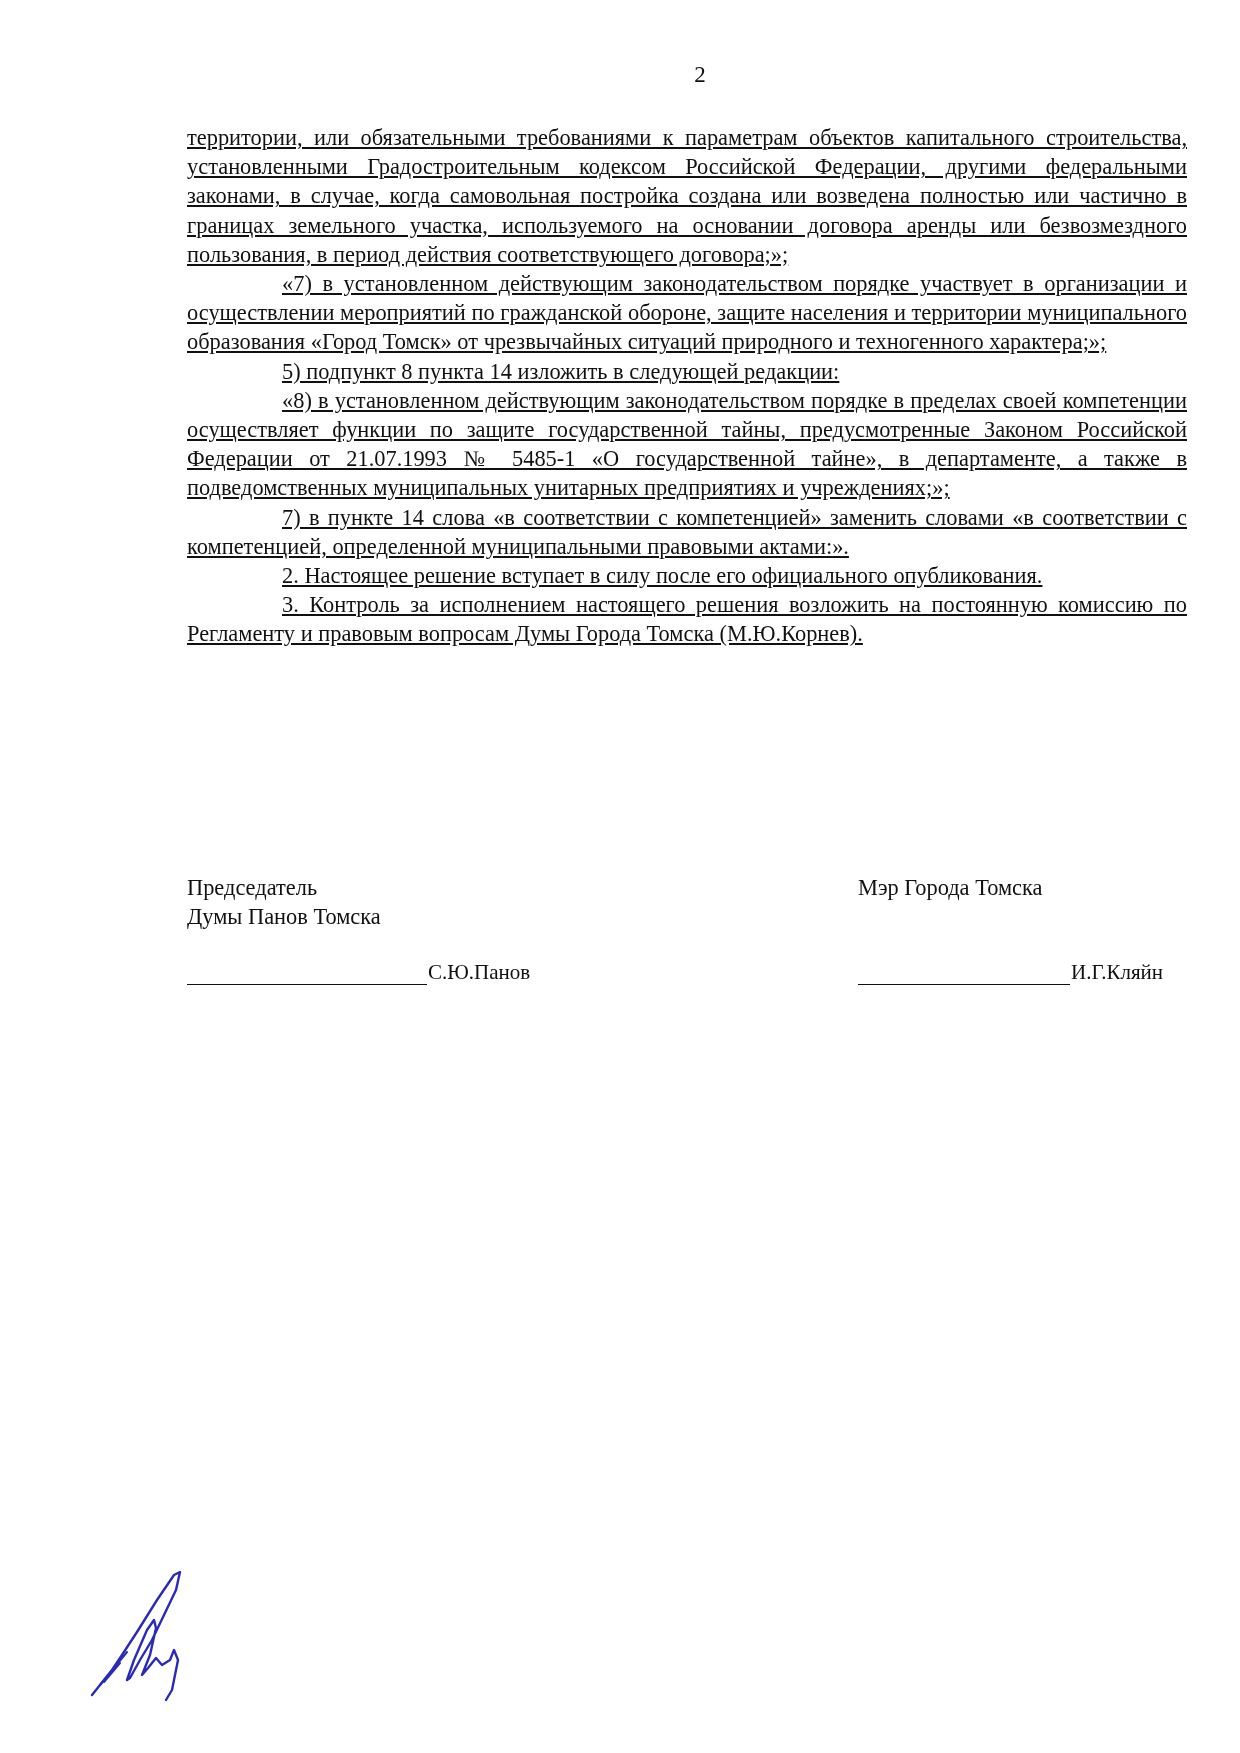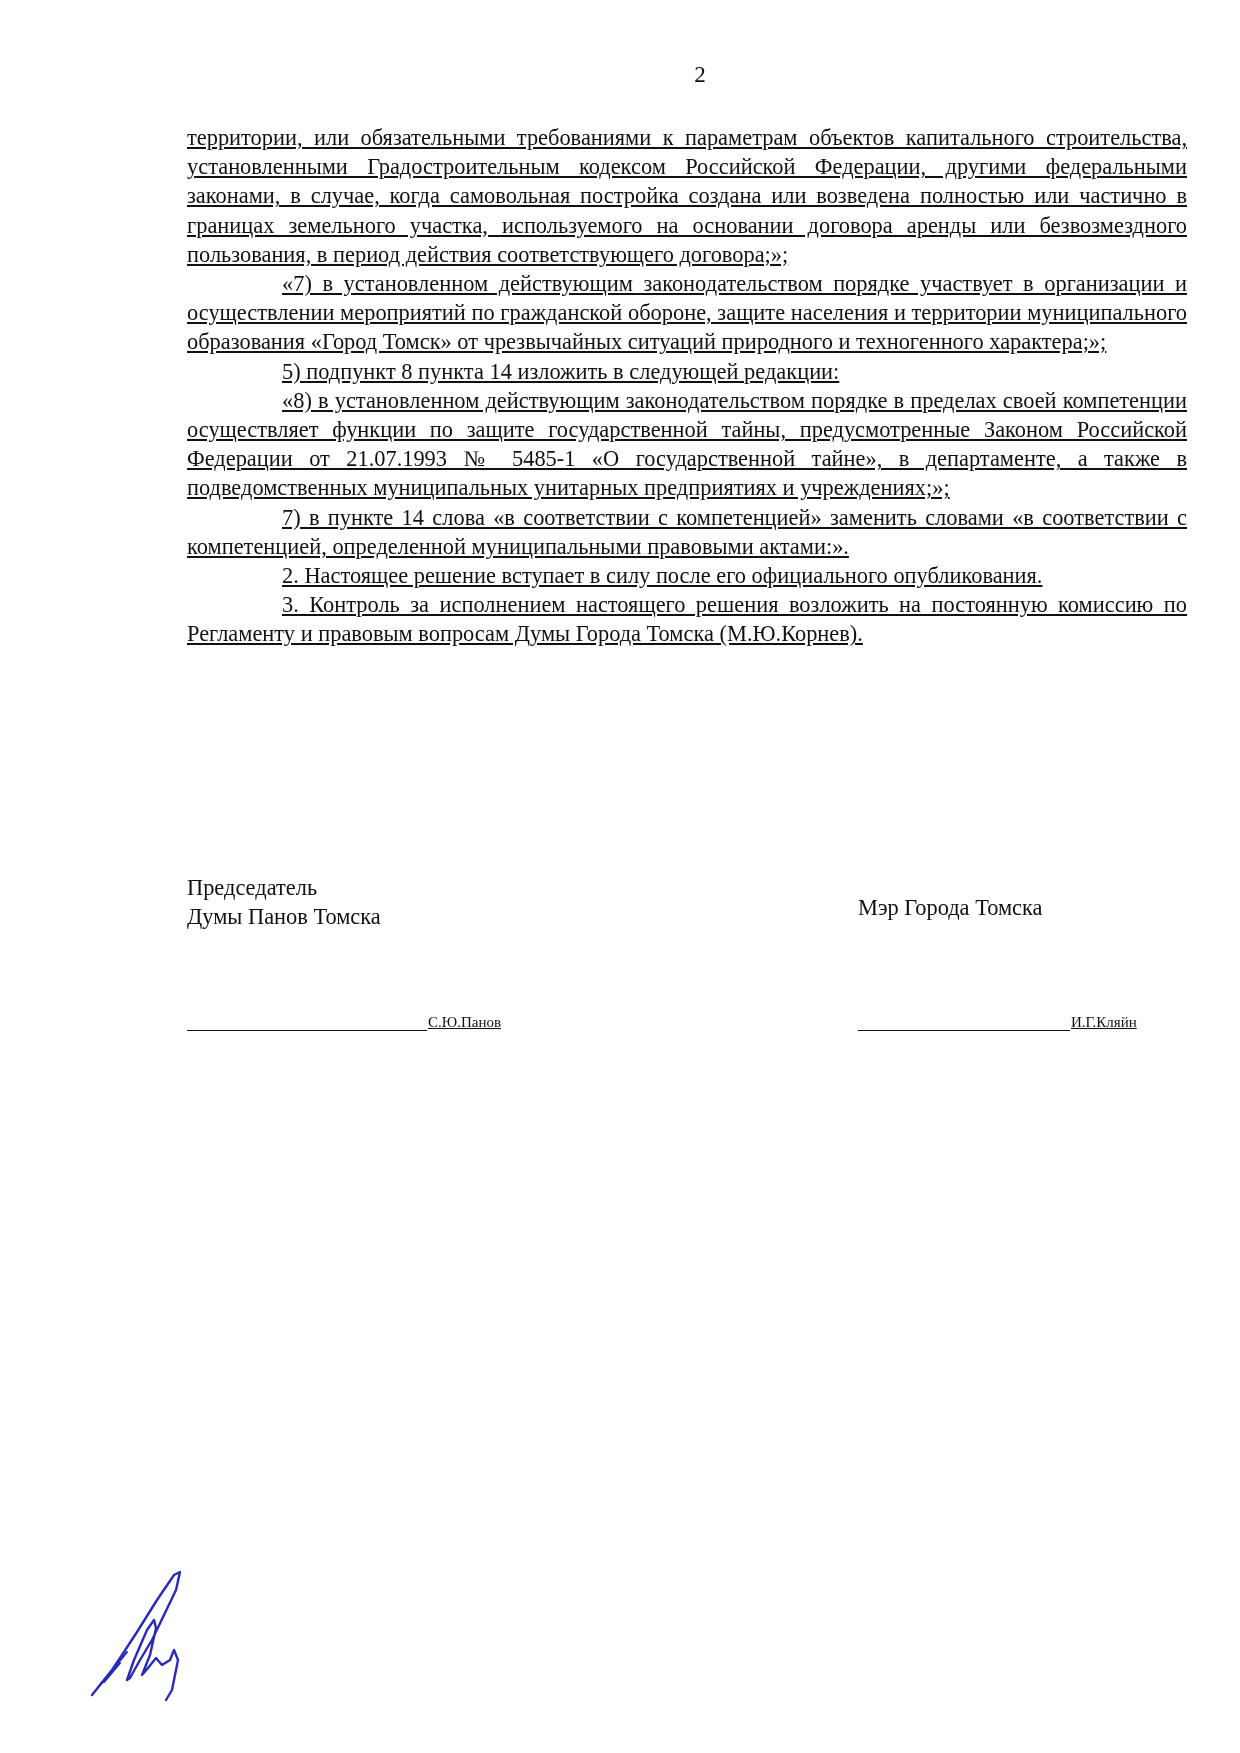--- a/index.html
+++ b/index.html
@@ -6,22 +6,22 @@
   body { width: 1240px; height: 1753px; position: relative; overflow: hidden;
          font-family: "Liberation Serif", "DejaVu Serif", serif; color: #111; }
   .page-num { position: absolute; top: 62px; left: 0; width: 1400px; text-align: center;
               font-size: 23px; }
   .body { position: absolute; left: 187px; top: 123px; width: 1000px;
           font-size: 22.4px; line-height: 29.2px; }
   .p { margin: 0; text-align: justify; text-align-last: left; text-decoration: underline; }
   .ind { text-indent: 95px; }
   .sig { position: absolute; font-size: 22.4px; line-height: 29px; }
   .sig-left { left: 187px; top: 873px; }
-  .sig-right { left: 858px; top: 873px; margin-top: 20px; }
-  .sline { position: absolute; top: 1008px; font-size: 15px; white-space: nowrap; text-decoration: underline; }
+  .sig-right { left: 858px; top: 873px; }
+  .sline { position: absolute; top: 960px; font-size: 21px; white-space: nowrap; }
   .sline .rule { display: inline-block; border-bottom: 1.6px solid #111; height: 22px; vertical-align: bottom; margin-right: 1px; }
   .scribble { position: absolute; left: 82px; top: 1560px; width: 140px; height: 150px; }
 </style>
 </head>
 <body>
 
 <div class="page-num">2</div>
 
 <div class="body">
   <p class="p">территории, или обязательными требованиями к параметрам объектов капитального строительства, установленными Градостроительным кодексом Российской Федерации, другими федеральными законами, в случае, когда самовольная постройка создана или возведена полностью или частично в границах земельного участка, используемого на основании договора аренды или безвозмездного пользования, в период действия соответствующего договора;»;</p>

